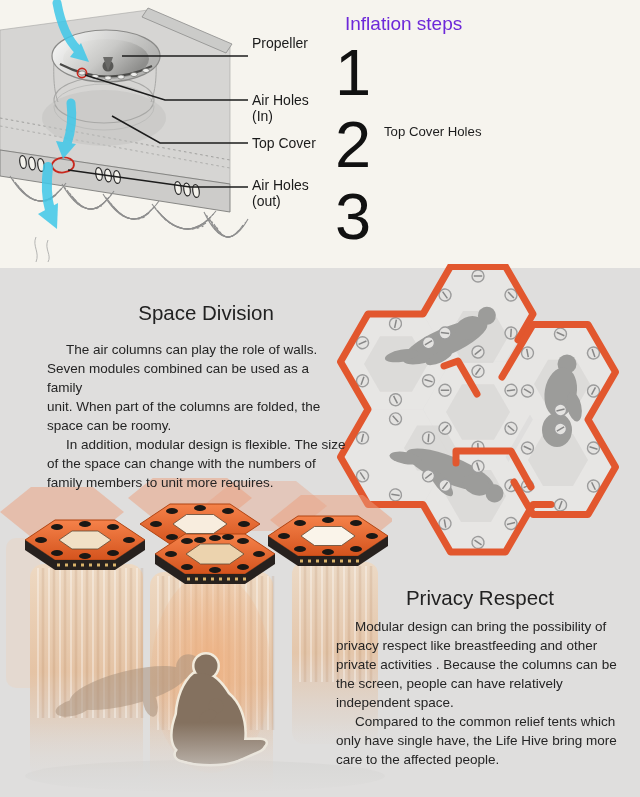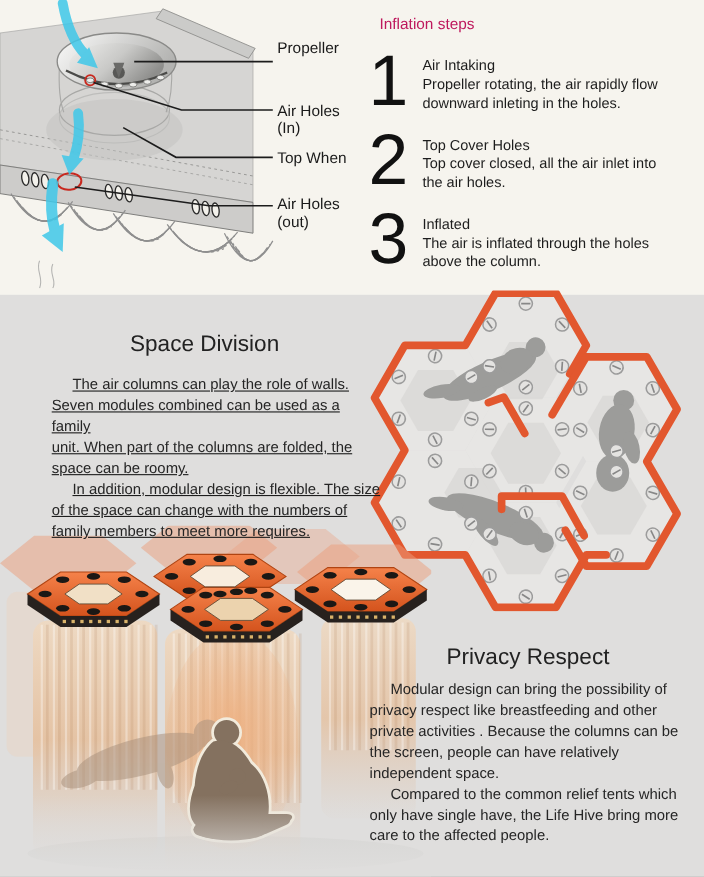--- a/index.html
+++ b/index.html
@@ -1,31 +1,31 @@
 <!DOCTYPE html>
 <html><head>
 <meta charset="utf-8">
 <style>
   html,body{margin:0;padding:0;background:#b9b9b9;}
   #page{position:relative;width:640px;height:797px;background:#dfdedd;overflow:hidden;
         font-family:"Liberation Sans",sans-serif;color:#1d1d1d;}
   #topsec{position:absolute;left:0;top:0;width:640px;height:268px;background:#f6f4ee;}
   .abs{position:absolute;}
   
-  #inftitle{position:absolute;left:345px;top:13px;font-size:14px;color:#be185d;}
+  #inftitle{position:absolute;left:345px;top:13px;font-size:19px;color:#6d28d9;}
   .step{position:absolute;left:330px;display:flex;}
   .num{width:46px;font-size:65px;line-height:54px;text-align:center;color:#111;}
   .stx{margin-left:8px;padding-top:5px;font-size:13.2px;line-height:17px;width:240px;}
   .stx .sh{white-space:pre-line;}
   .sb{white-space:pre-line;}
   .co{position:absolute;left:252px;font-size:14px;line-height:15.5px;white-space:pre-line;color:#1a1a1a;}
   
   .sechead{position:absolute;text-align:center;font-size:20.5px;color:#222;}
   .para{margin:0;font-size:13.5px;line-height:19px;white-space:pre-line;text-indent:1.4em;color:#252525;}
-  #spacetext{position:absolute;left:47px;top:340px;width:300px;text-decoration:underline;}
+  #spacetext{position:absolute;left:47px;top:340px;width:300px;}
   #privtext{position:absolute;left:336px;top:617px;width:300px;}
   
   #cells polygon{fill:#e7e6e4;}
   #patches polygon{fill:#d3d2d0;opacity:.55;}
   #markers circle{fill:#e4e3e1;stroke:#9c9c9c;stroke-width:1.4;}
   #markers line{stroke:#878787;stroke-width:1.5;}
   #walls path{fill:none;stroke:#e2572e;stroke-width:7;stroke-linecap:round;stroke-linejoin:round;}
   #folds path{fill:none;stroke:#8f8f8f;stroke-width:1.1;}
   #banddots rect{fill:#d9b36a;}
   #slab polygon{fill:url(#gHex);stroke:#b04412;stroke-width:1;}
@@ -148,49 +148,37 @@
         <path d="M122,56 H248"></path>
         <path d="M85,75 L165,100 H248"></path>
         <path d="M112,116 L160,143 H248"></path>
         <path d="M68,170 L190,187 H248"></path>
       </g>
     </svg>
 
     <div class="co" style="top:36px">Propeller</div>
     <div class="co" style="top:93px">Air Holes
 (In)</div>
-    <div class="co" style="top:136px">Top When</div>
+    <div class="co" style="top:136px">Top Cover</div>
     <div class="co" style="top:178px">Air Holes
 (out)</div>
 
     <div id="inftitle">Inflation steps</div>
 
     <div class="step" style="top:46px">
       <div class="num">1</div>
-      <div class="stx">
-        <div class="sh">Air Intaking</div>
-        <div class="sb">Propeller rotating, the air rapidly flow
-downward inleting in the holes.</div>
-      </div>
     </div>
     <div class="step" style="top:118px">
       <div class="num">2</div>
       <div class="stx">
         <div class="sh">Top Cover Holes</div>
-        <div class="sb">Top cover closed, all the air inlet into
-the air holes.</div>
       </div>
     </div>
     <div class="step" style="top:190px">
       <div class="num">3</div>
-      <div class="stx">
-        <div class="sh">Inflated</div>
-        <div class="sb">The air is inflated through the holes
-above the column.</div>
-      </div>
     </div>
   </div>
 
   <svg viewBox="0 0 310 292" width="310" height="292" class="abs" style="left:330px;top:264px">
     <g id="cells">
         <polygon points="93,50 120.5,2.3699999999999974 175.5,2.3699999999999974 203,50 175.5,97.63 120.5,97.63"></polygon>
         <polygon points="10.5,97.7 38,50.07 93,50.07 120.5,97.7 93,145.33 38,145.33"></polygon>
         <polygon points="175.5,108 203,60.37 258,60.37 285.5,108 258,155.63 203,155.63"></polygon>
         <polygon points="93,145.3 120.5,97.67000000000002 175.5,97.67000000000002 203,145.3 175.5,192.93 120.5,192.93"></polygon>
         <polygon points="10.5,192.9 38,145.27 93,145.27 120.5,192.9 93,240.53 38,240.53"></polygon>
@@ -588,29 +576,29 @@
         <ellipse cx="300" cy="45" rx="6" ry="3"></ellipse>
         <ellipse cx="356" cy="45" rx="6" ry="3"></ellipse>
         <ellipse cx="300" cy="71" rx="6" ry="3"></ellipse>
         <ellipse cx="356" cy="71" rx="6" ry="3"></ellipse>
         <ellipse cx="328" cy="42" rx="6" ry="3"></ellipse>
         <ellipse cx="328" cy="74" rx="6" ry="3"></ellipse>
       </g>
     <rect x="0" y="245" width="392" height="74" fill="url(#gFade)"></rect>
   </svg>
 
-  <div class="sechead" style="left:36px;top:301px;width:300px">Space Division</div>
+  <div class="sechead" style="left:56px;top:301px;width:300px">Space Division</div>
   <div id="spacetext">
     <p class="para">The air columns can play the role of walls.
 Seven modules combined can be used as a family
 unit. When part of the columns are folded, the
 space can be roomy.</p>
     <p class="para">In addition, modular design is flexible. The size
 of the space can change with the numbers of
-family members to meet more requires.</p>
+family members to unit more requires.</p>
   </div>
 
   <div class="sechead" style="left:340px;top:586px;width:280px">Privacy Respect</div>
   <div id="privtext">
     <p class="para">Modular design can bring the possibility of
 privacy respect like breastfeeding and other
 private activities . Because the columns can be
 the screen, people can have relatively
 independent space.</p>
     <p class="para">Compared to the common relief tents which

